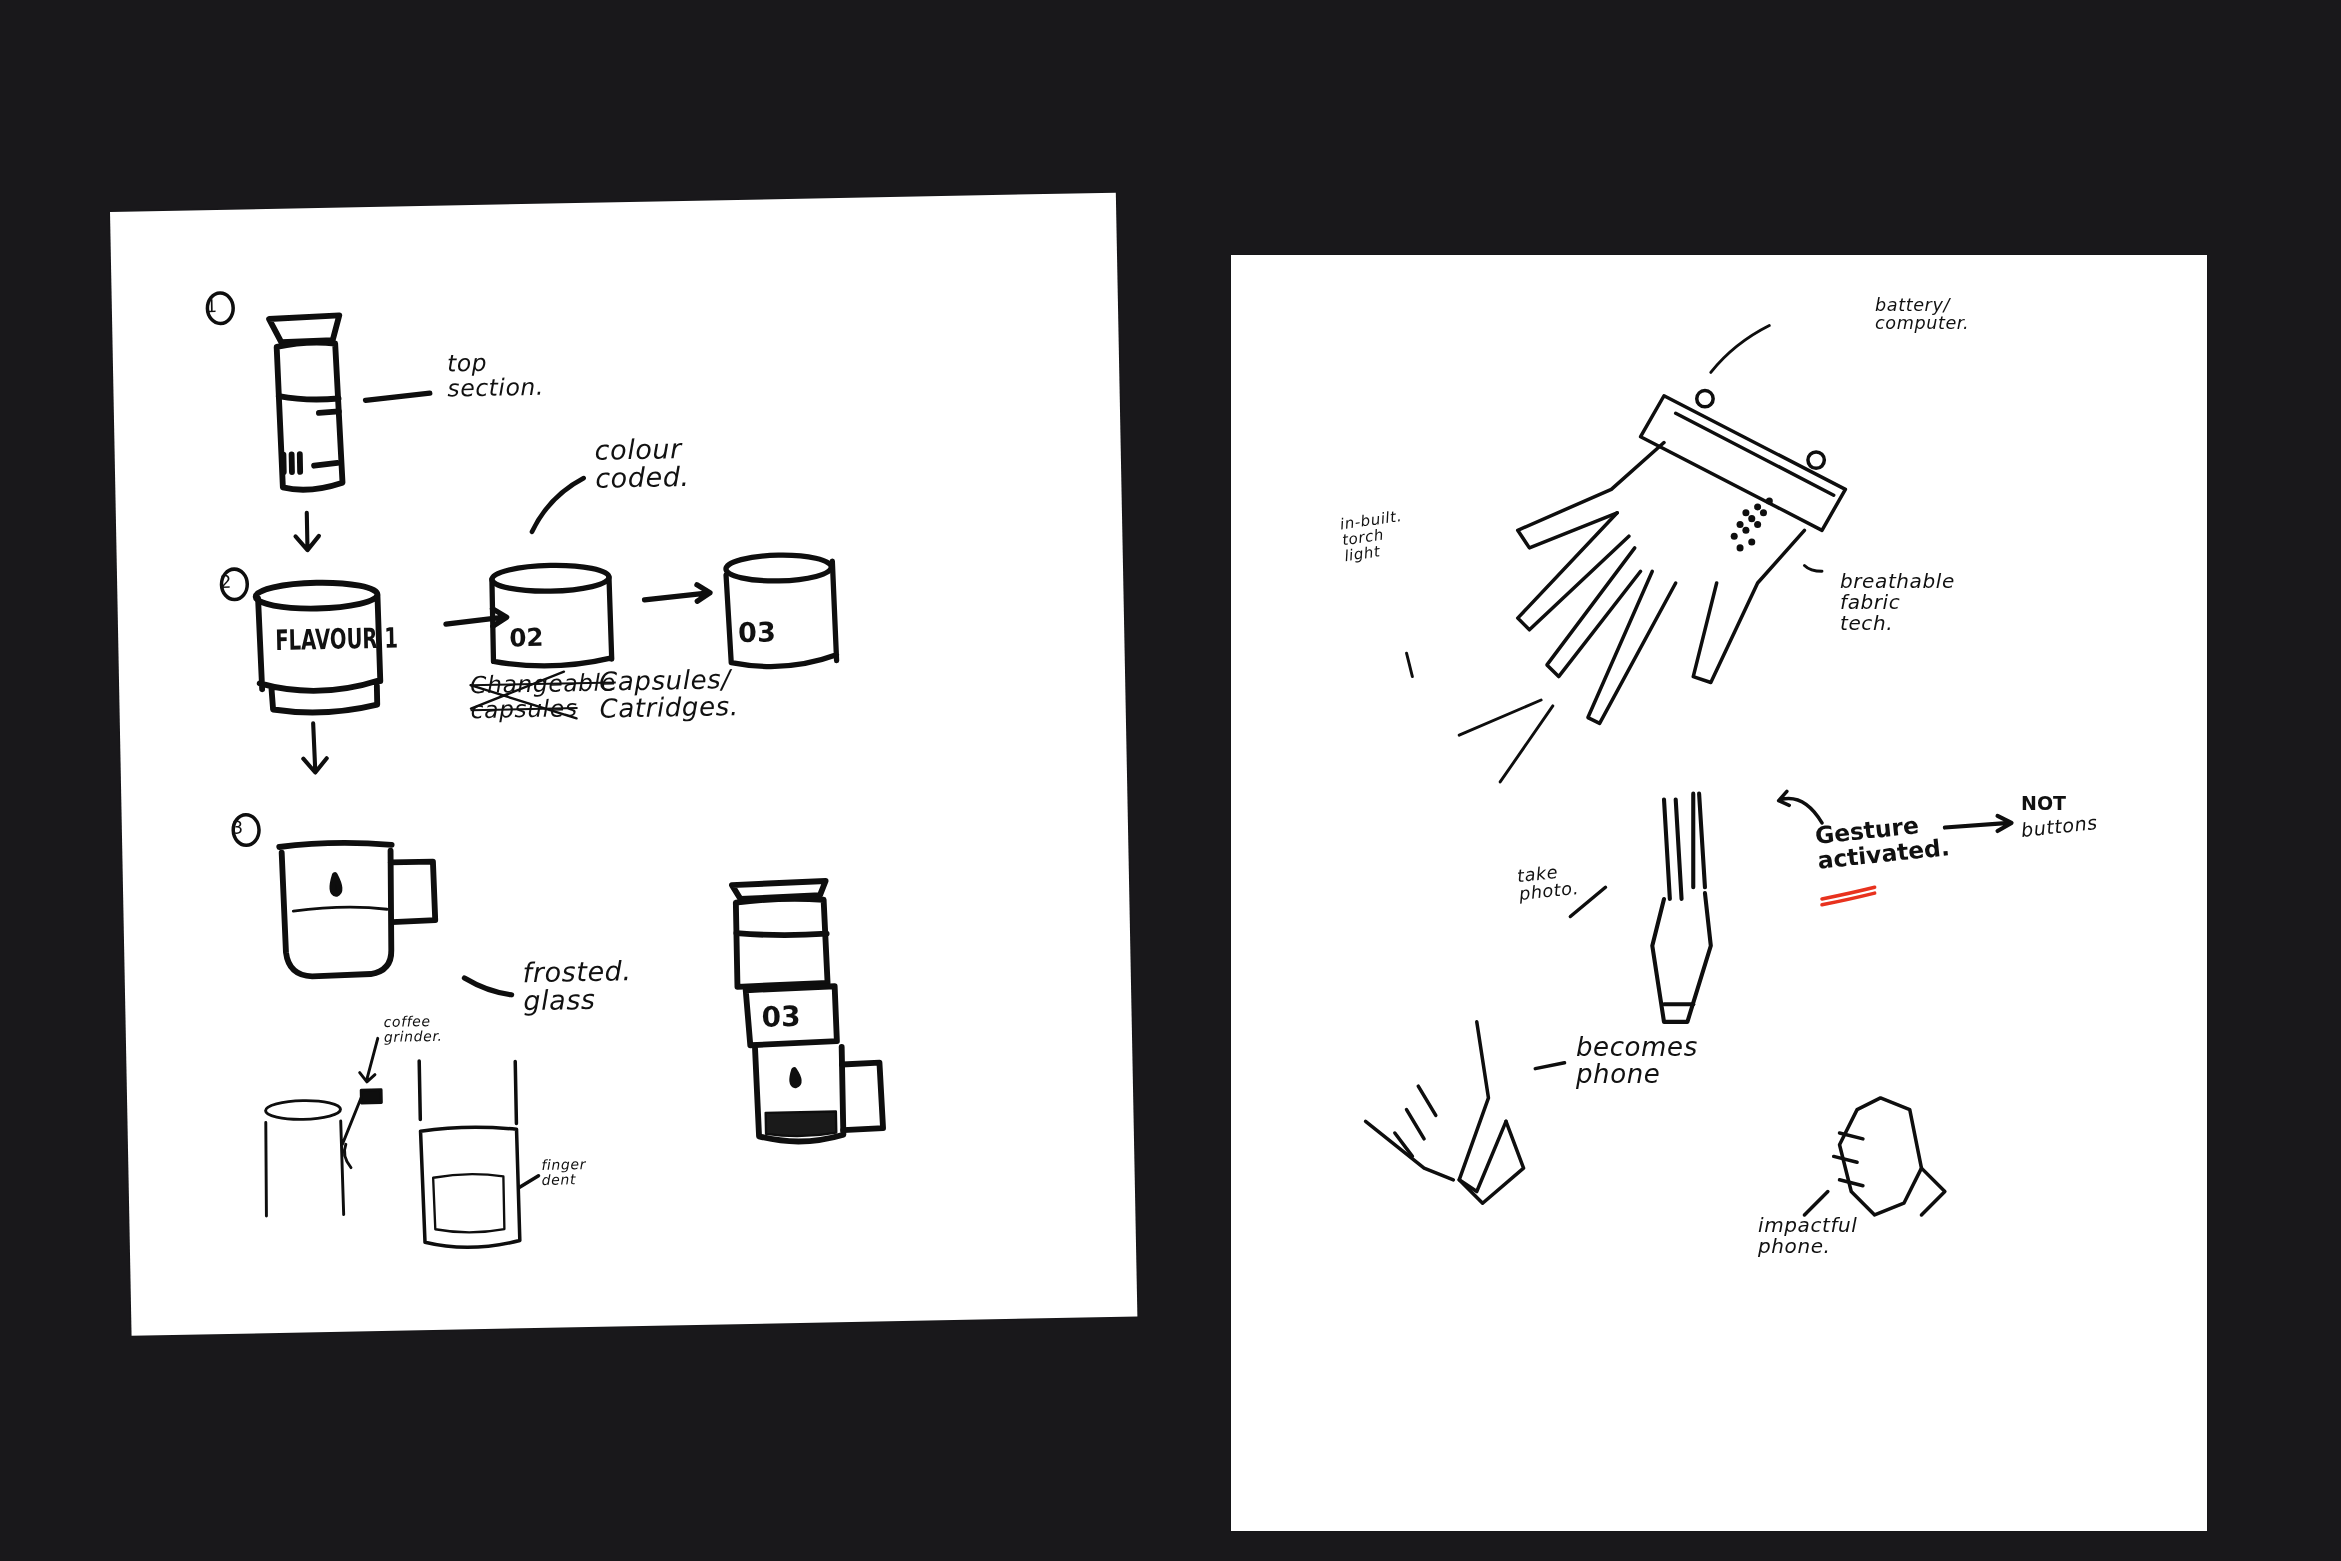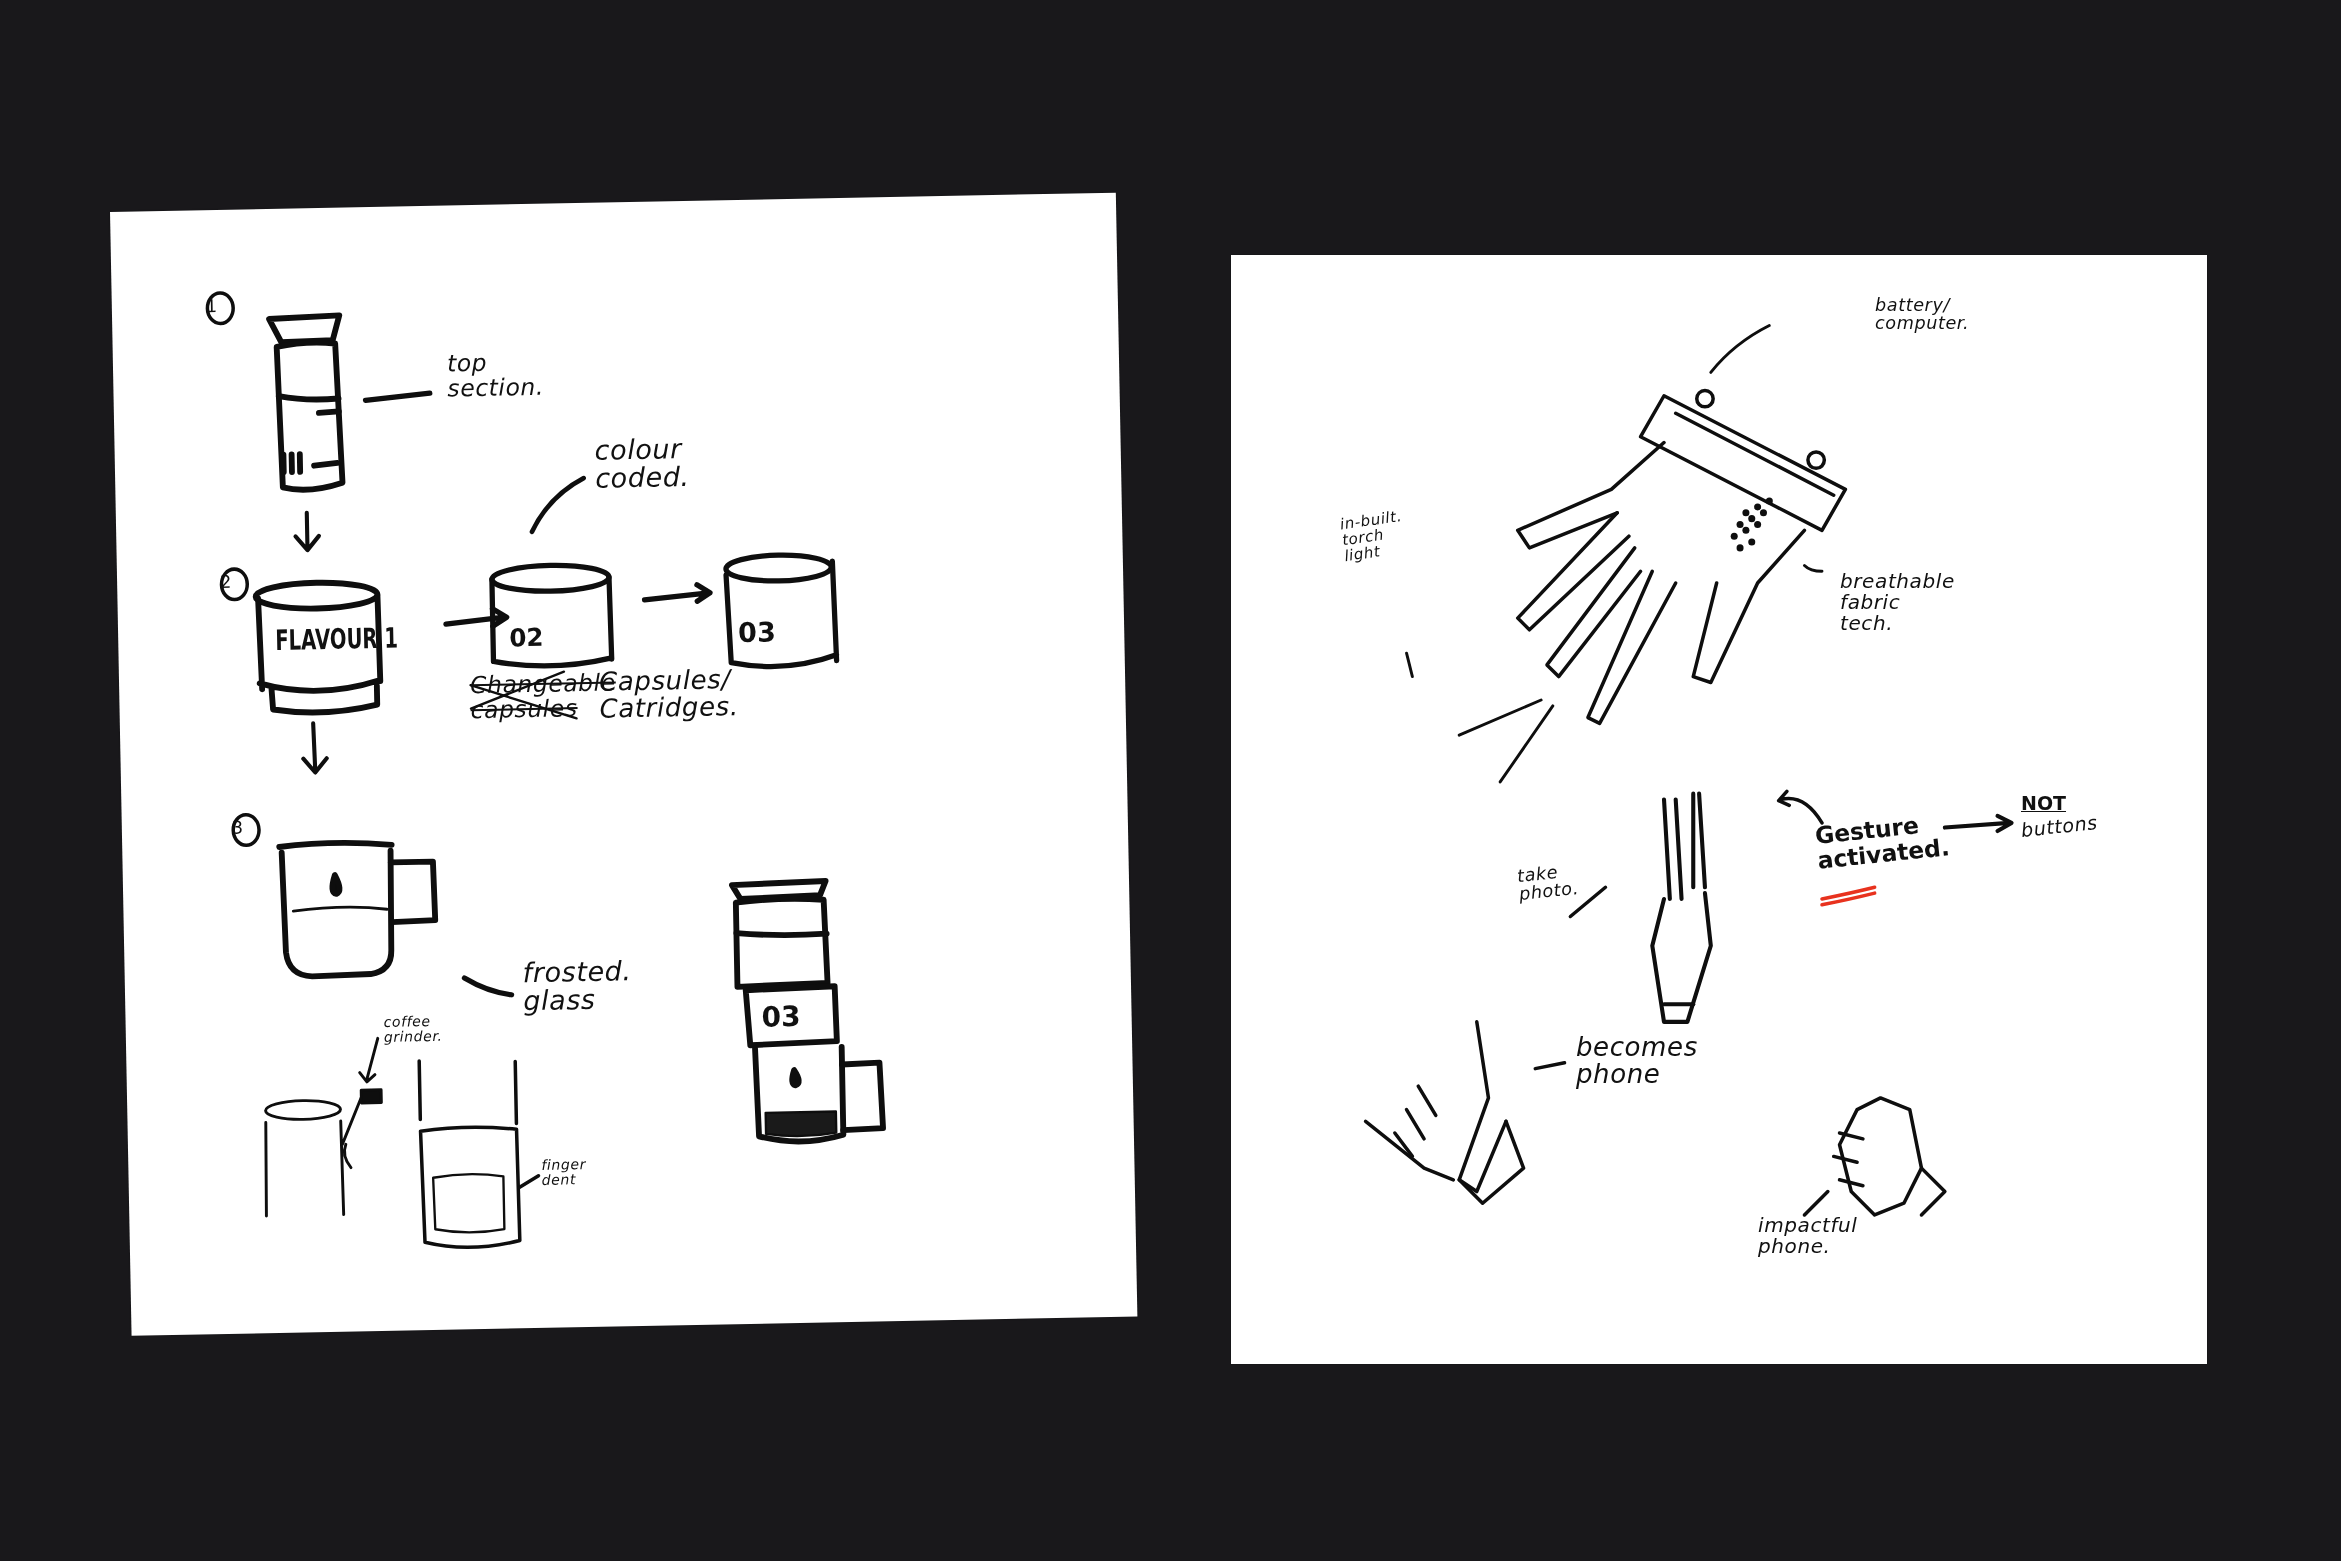--- a/index.html
+++ b/index.html
@@ -2,21 +2,21 @@
 <html style="font-size:9.4px"><head>
   <meta charset="utf-8">
   <style>
     html, body { margin:0; padding:0; }
     body {
       width:2342px; height:1562px; background:#19181b; position:relative; overflow:hidden;
       font-family: "Liberation Sans", sans-serif;
     }
     .sheet { position:absolute; background:#ffffff; box-shadow:0 0 1.2px rgba(0,0,0,.4); }
     #sheet-left { left:110px; top:212px; width:1006px; height:1124px; transform:rotate(-1.1deg); transform-origin:0 0; }
-    #sheet-right { left:1231px; top:255px; width:976px; height:1109px; }
+    #sheet-right { left:1231px; top:255px; width:976px; height:1276px; }
     svg { position:absolute; left:0; top:0; overflow:visible; }
     .ink { fill:none; stroke:#0e0e0e; stroke-linecap:round; stroke-linejoin:round; }
     .t { position:absolute; font-family:"DejaVu Sans", sans-serif; color:#111; line-height:1.05; white-space:pre; }
     .hand { font-style:italic; letter-spacing:0.6px; }
   </style>
 </head>
 <body>
 
 <div class="sheet" id="sheet-left">
   <svg width="1006" height="1124" viewBox="0 0 1718 1920">
@@ -175,20 +175,20 @@
   <div class="t hand" style="left:111px;top:258px;font-size:15px;transform:rotate(-8deg)">in-built.
 torch
 light</div>
   <div class="t hand" style="left:609px;top:316px;font-size:20px">breathable
 fabric
 tech.</div>
   <div class="t hand" style="left:287px;top:609px;font-size:17.6px;transform:rotate(-6deg)">take
 photo.</div>
   <div class="t" style="left:585px;top:562px;font-size:23.4px;font-weight:bold;transform:rotate(-6deg)">Gesture
 activated.</div>
-  <div class="t" style="left:790px;top:539px;font-size:19px;font-weight:bold;text-decoration:underline">NOT</div>
+  <div class="t" style="left:790px;top:539px;font-size:19px;font-weight:bold;">NOT</div>
   <div class="t hand" style="left:790px;top:562px;font-size:19px;transform:rotate(-6deg)">buttons</div>
   <div class="t hand" style="left:345px;top:779px;font-size:26px">becomes
 phone</div>
   <div class="t hand" style="left:527px;top:960px;font-size:20px">impactful
 phone.</div>
 </div>
 
 
 </body></html>

